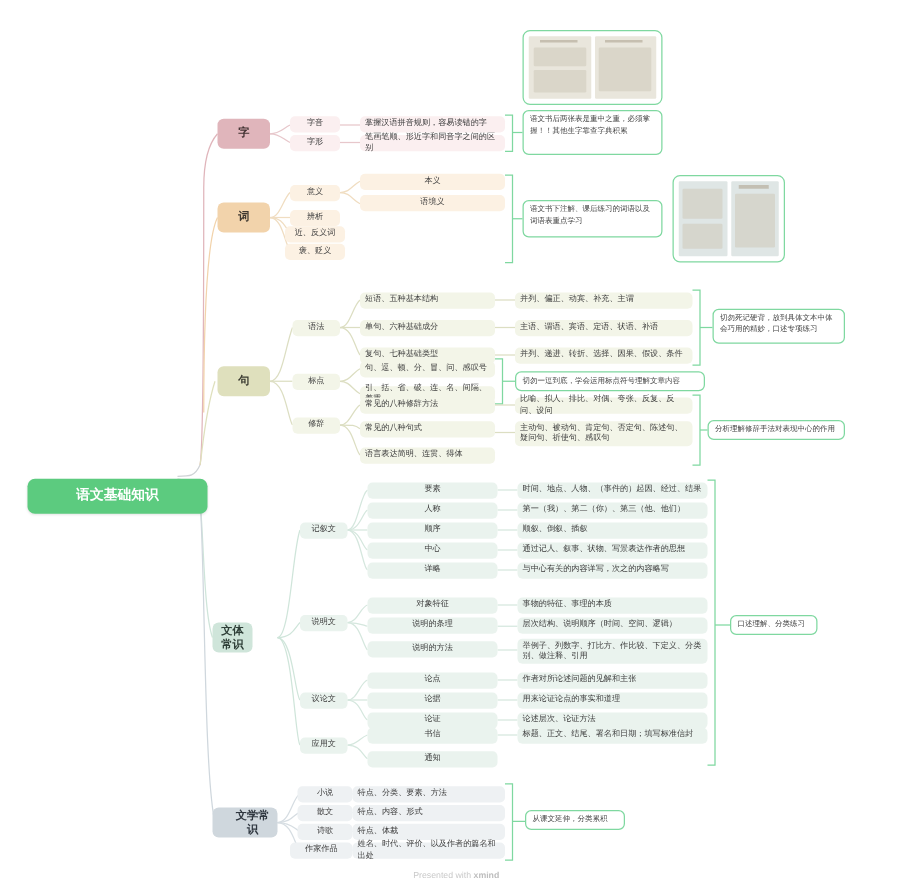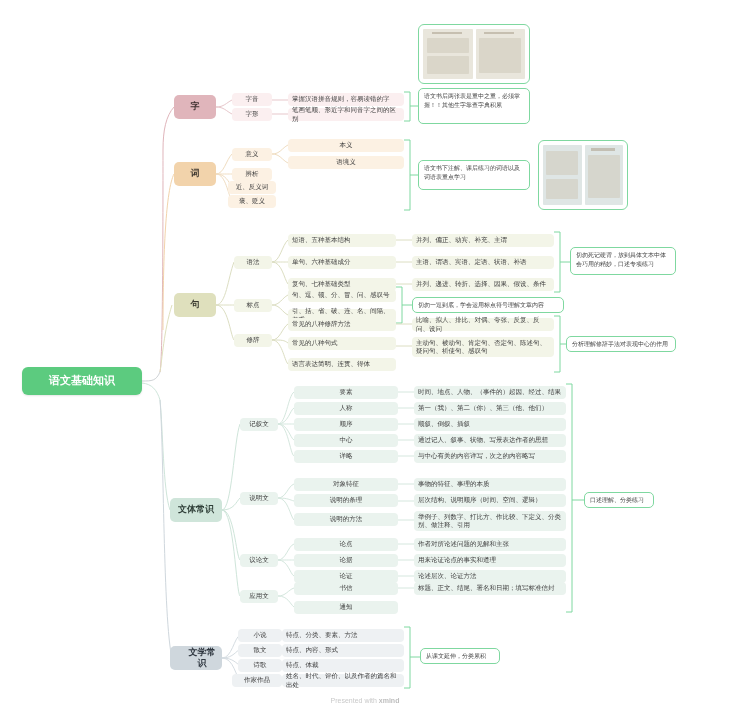--- a/index.html
+++ b/index.html
@@ -162,21 +162,21 @@
       <path d="M222,658 C234,658 236,678 240,680" stroke="#d6dde2"></path>
       <path d="M266,635 L282,635" stroke="#d6dde2"></path>
       <path d="M266,650 L282,650" stroke="#d6dde2"></path>
       <path d="M266,665 L282,665" stroke="#d6dde2"></path>
       <path d="M266,680 L282,680" stroke="#d6dde2"></path>
       <path d="M404,627 L410,627 L410,688 L404,688" stroke="#7fd8a0"></path>
       <path d="M410,657 L420,657" stroke="#7fd8a0"></path>
     </g>
   </svg>
 
-  <div class="node root" style="left:22px;top:367px;width:120px;height:28px;">
+  <div class="node root" style="left:22px;top:383px;width:144px;height:28px;">
     <span>语文基础知识</span>
   </div>
 
   <div class="node head zi" style="left:174px;top:95px;width:42px;height:24px;">
     <span>字</span>
   </div>
   <div class="node pill p-pink center" style="left:232px;top:93px;width:40px;height:13px;">
     <span>字音</span>
   </div>
   <div class="node pill p-pink left" style="left:288px;top:93px;width:116px;height:13px;">
@@ -297,21 +297,21 @@
   <div class="node pill p-olive left" style="left:412px;top:337px;width:142px;height:20px;line-height:1.25;">
     <span>主动句、被动句、肯定句、否定句、陈述句、疑问句、祈使句、感叹句</span>
   </div>
   <div class="node pill p-olive left" style="left:288px;top:358px;width:108px;height:13px;">
     <span>语言表达简明、连贯、得体</span>
   </div>
   <div class="note" style="left:566px;top:336px;width:110px;height:16px;">
     <span>分析理解修辞手法对表现中心的作用</span>
   </div>
 
-  <div class="node head wenti" style="left:170px;top:498px;width:52px;height:24px;">
+  <div class="node head wenti" style="left:170px;top:498px;width:32px;height:24px;">
     <span>文体常识</span>
   </div>
 
   <div class="node pill p-green center" style="left:240px;top:418px;width:38px;height:13px;">
     <span>记叙文</span>
   </div>
   <div class="node pill p-green center" style="left:294px;top:386px;width:104px;height:13px;">
     <span>要素</span>
   </div>
   <div class="node pill p-green left" style="left:414px;top:386px;width:152px;height:13px;">

